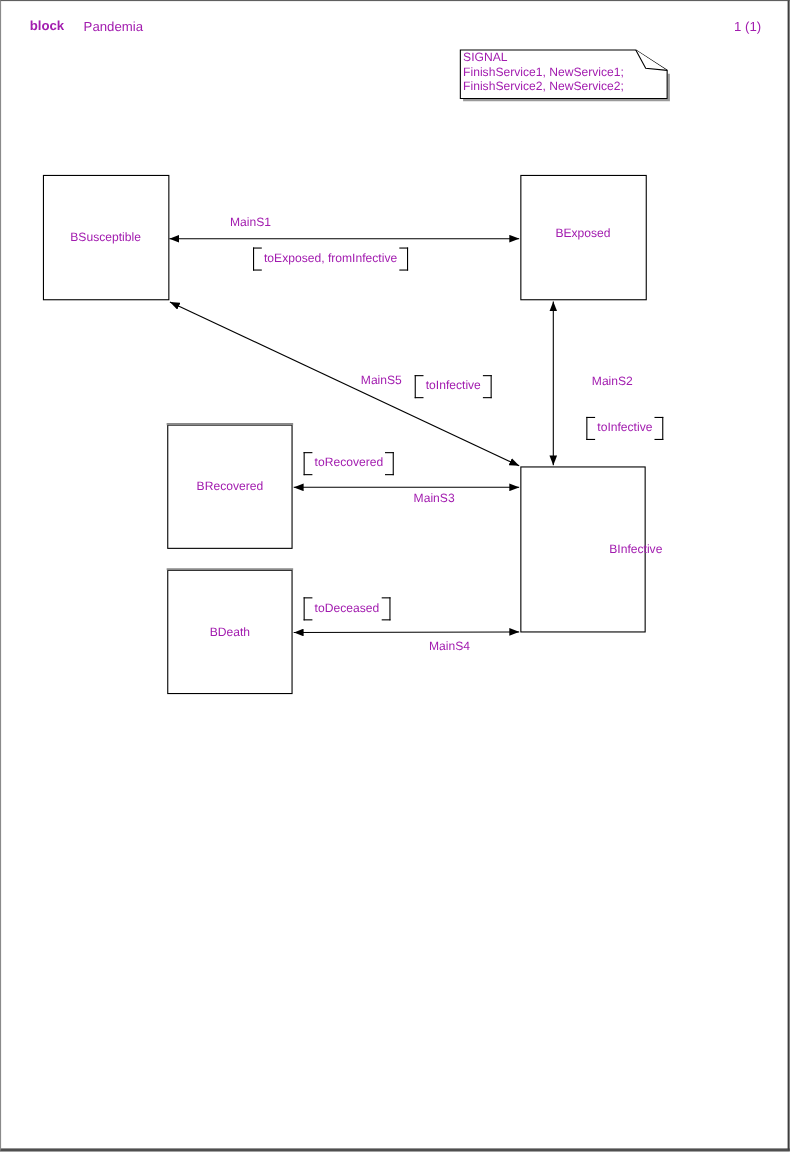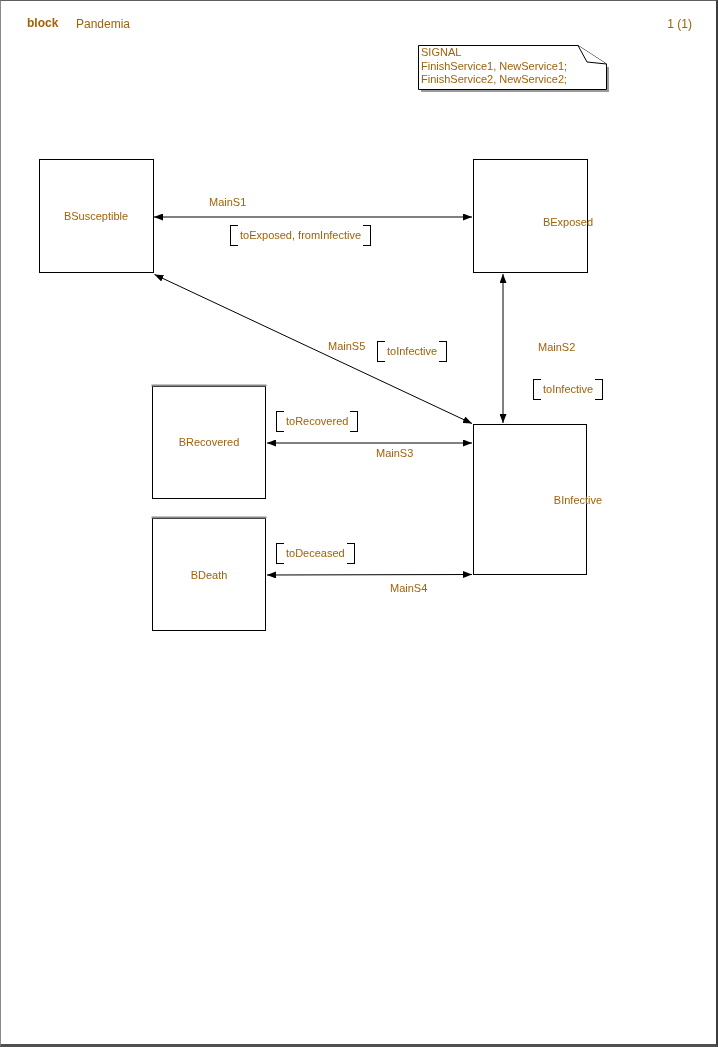--- a/index.html
+++ b/index.html
@@ -6,21 +6,21 @@
   .page{
     position:relative;
     width:718px;height:1047px;
     box-sizing:border-box;
     background:#fff;
     border-top:1px solid #5f5f5f;
     border-left:1px solid #8a8a8a;
     border-right:2px solid #3d3d3d;
     border-bottom:3px solid #4f4f4f;
     font-family:"Liberation Sans","DejaVu Sans",sans-serif;
-    color:#a16207;
+    color:#a21caf;
     overflow:hidden;
   }
   .abs{position:absolute;white-space:nowrap;}
   .hdr-kind{left:26px;top:15px;font-size:12px;font-weight:bold;}
   .hdr-title{left:75px;top:16px;font-size:12px;}
   .hdr-page{right:24px;top:16px;font-size:12px;}
   svg.diagram{position:absolute;left:0;top:0;width:716px;height:1044px;}
   .note-text{left:420px;top:45px;font-size:11px;line-height:13.5px;}
   .blocklabel{
     position:absolute;display:flex;align-items:center;justify-content:center;
@@ -72,21 +72,21 @@
     <line x1="153.5" y1="273.5" x2="471" y2="422.5" stroke="#000" marker-start="url(#arr)" marker-end="url(#arr)"></line>
   </svg>
 
   <div class="abs note-text">
     <div>SIGNAL</div>
     <div>FinishService1, NewService1;</div>
     <div>FinishService2, NewService2;</div>
   </div>
 
   <div class="blocklabel" style="left:38px;top:158px;width:114px;height:114px;text-align:center;">BSusceptible</div>
-  <div class="blocklabel" style="left:472px;top:164px;width:114px;height:114px;padding-left:38px;">BExposed</div>
+  <div class="blocklabel" style="left:472px;top:154px;width:114px;height:114px;">BExposed</div>
   <div class="blocklabel" style="left:151px;top:385px;width:114px;height:112px;">BRecovered</div>
   <div class="blocklabel" style="left:151px;top:517px;width:114px;height:113px;">BDeath</div>
   <div class="blocklabel" style="left:472px;top:423px;width:114px;height:151px;padding-left:48px;">BInfective</div>
 
   <span class="chname" style="left:208px;top:195px;">MainS1</span>
   <span class="chname" style="left:516px;top:340px;padding-left:21px;">MainS2</span>
   <span class="chname" style="left:375px;top:446px;">MainS3</span>
   <span class="chname" style="left:389px;top:581px;">MainS4</span>
   <span class="chname" style="left:327px;top:339px;">MainS5</span>
 

